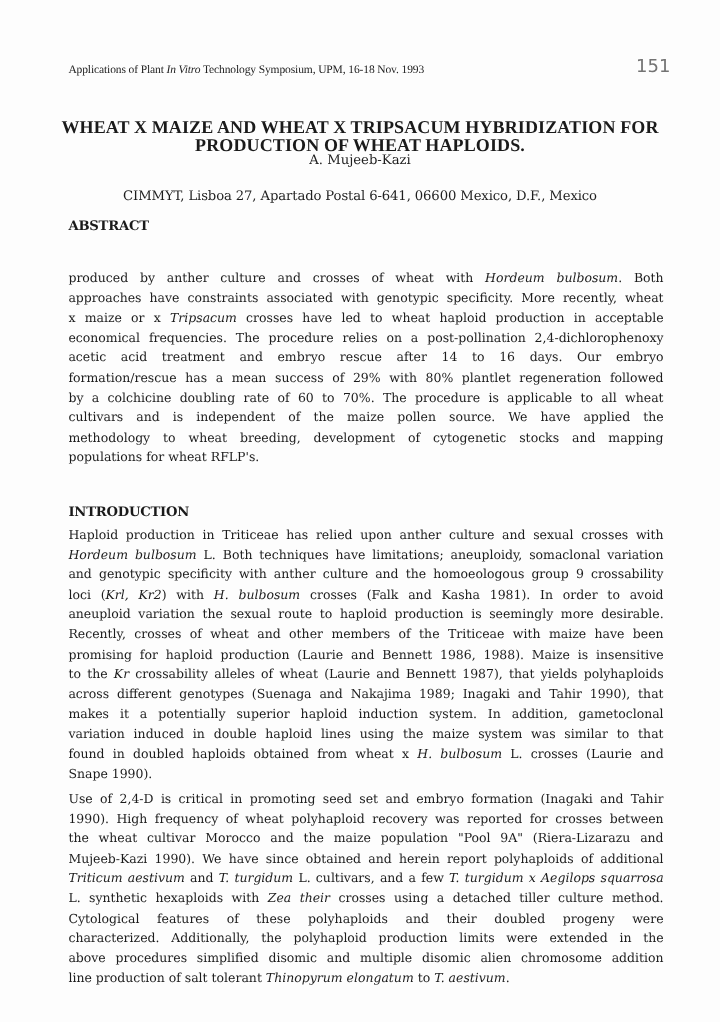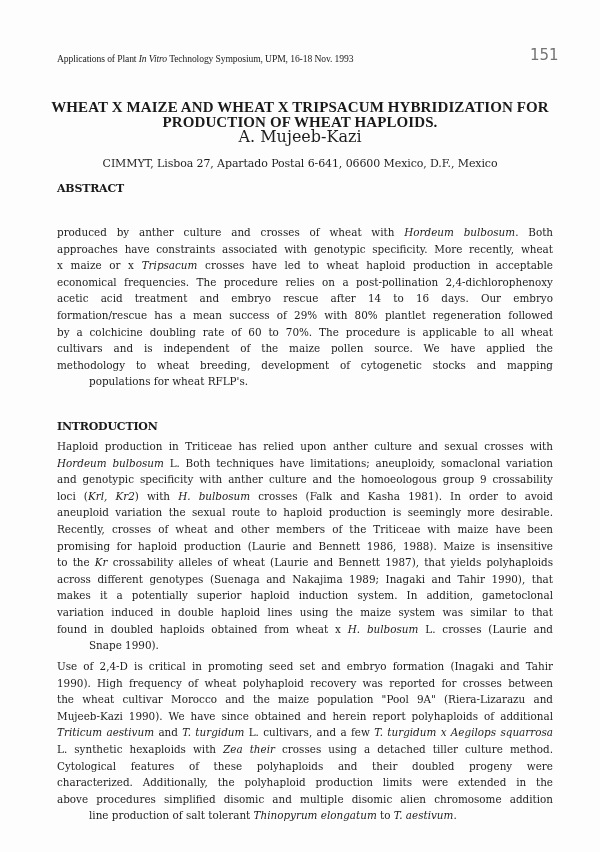--- a/index.html
+++ b/index.html
@@ -2,26 +2,26 @@
 <html><head>
 <meta charset="utf-8">
 <style>
   html, body { margin: 0; padding: 0; background: #ffffff; }
   body { width: 600px; height: 852px; position: relative; overflow: hidden; color: #1a1a1a; }
   .page { position: absolute; left: 0; top: 0; width: 600px; height: 852px; background: #fdfdfd; }
   .running-head { position: absolute; left: 57px; top: 53px; font-family: "Liberation Serif", serif; font-size: 9.6px; color: #222; letter-spacing: -0.1px; }
   .running-head i { font-style: italic; }
   .page-num { position: absolute; left: 530px; top: 46px; font-family: "DejaVu Sans", sans-serif; font-size: 15px; color: #737373; }
   .title { position: absolute; left: 40px; width: 520px; top: 82px; text-align: center; font-family: "Liberation Serif", serif; font-weight: bold; font-size: 15px; line-height: 15px; letter-spacing: 0.1px; color: #1a1a1a; margin-top: 18px; }
-  .author { position: absolute; left: 0; width: 600px; top: 127px; text-align: center; font-family: "DejaVu Serif", serif; font-size: 16px; color: #1e1e1e; }
+  .author { position: absolute; left: 0; width: 600px; top: 127px; text-align: center; font-family: "DejaVu Serif", serif; font-size: 11px; color: #1e1e1e; }
   .affil { position: absolute; left: 0; width: 600px; top: 157px; text-align: center; font-family: "DejaVu Serif", serif; font-size: 11px; color: #1e1e1e; letter-spacing: -0.1px; }
   .heading { position: absolute; left: 57px; font-family: "DejaVu Serif", serif; font-weight: bold; font-size: 11px; color: #1a1a1a; letter-spacing: -0.2px; }
   .para { position: absolute; left: 57px; width: 496px; font-family: "DejaVu Serif", serif; font-size: 10.4px; color: #1c1c1c; }
   .ln { display: block; height: 16.6px; line-height: 16.6px; white-space: nowrap; text-align: justify; text-align-last: justify; overflow: hidden; }
-  .ln.last { text-align-last: left; margin-left: 32px; }
+  .ln.last { text-align-last: left; }
   .ln i { font-style: italic; }
 </style>
 </head>
 <body>
 
 <div class="page">
 
   <div class="running-head"><span>Applications of Plant </span><i>In Vitro</i><span> Technology Symposium, UPM, 16-18 Nov. 1993</span></div>
 
   <div class="page-num">151</div>

